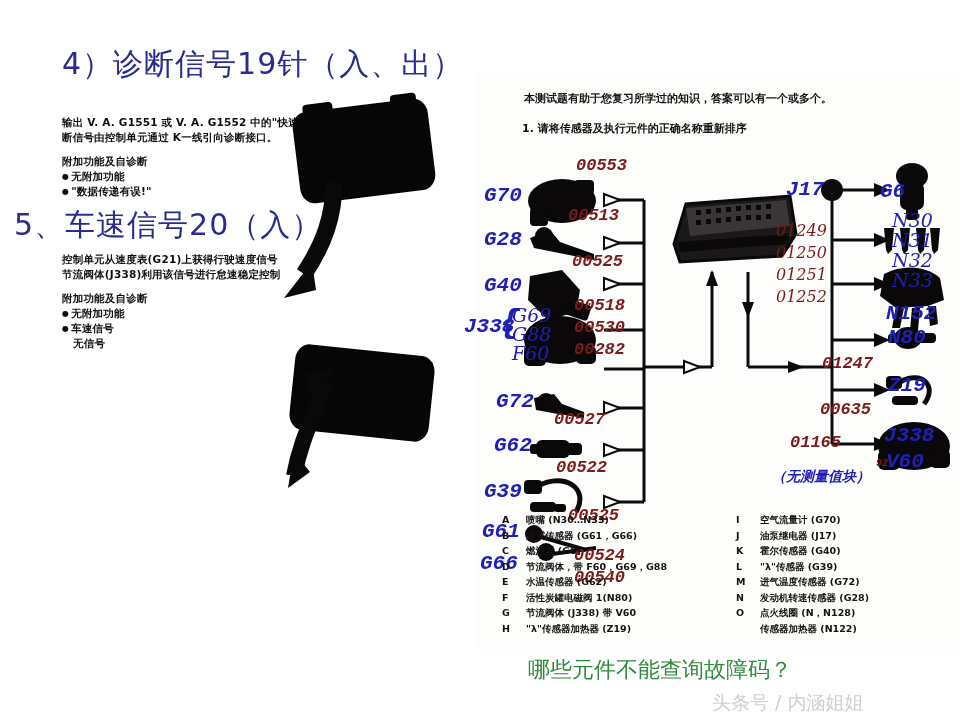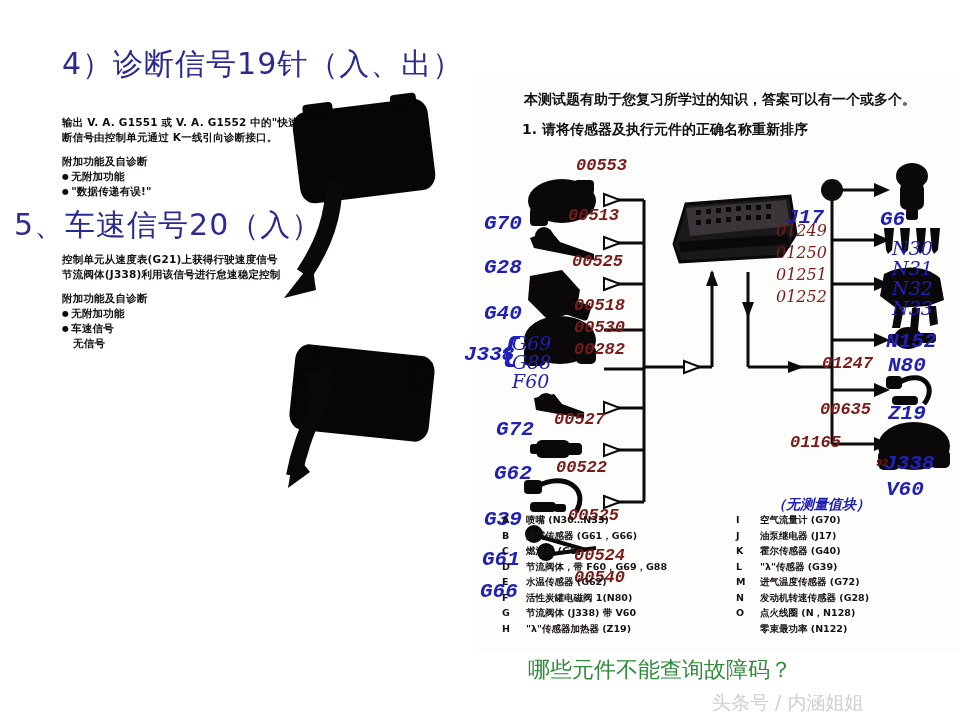--- a/index.html
+++ b/index.html
@@ -75,33 +75,33 @@
   #arrow-down{left:276px;top:178px;}
   #arrow-up{left:276px;top:366px;}
 
   
   #page{
     position:absolute;left:476px;top:72px;width:484px;height:578px;
     background:#fdfdfb;
   }
   .pg-text{
     position:absolute;color:#141010;font-weight:bold;
-    font-size:14px;line-height:14px;white-space:nowrap;
+    font-size:11px;line-height:14px;white-space:nowrap;
     font-family:"DejaVu Sans","Liberation Sans",sans-serif;
   }
   #pg-intro{left:48px;top:20px;}
   #pg-q1{left:46px;top:50px;}
 
   
   .hw{
     position:absolute;white-space:nowrap;
     font-family:Liberation Mono, monospace;
     font-weight:bold;font-style:italic;
   }
-  .hw-blue{color:#2020b4;margin-top:28px;}
+  .hw-blue{color:#2020b4;}
   .hw-red{color:#7b1a18;}
   .hw-lg{font-size:21px;}
   .hw-md{font-size:17px;}
   .hw-sm{font-size:14px;}
 
   .hw-stack{position:absolute;white-space:nowrap;line-height:19px;
     font-family:"DejaVu Serif","Liberation Serif",serif;font-weight:normal;font-style:italic;}
   .hw-stack span{display:block;}
 
   
@@ -406,21 +406,21 @@
     </div>
 
     <div class="legend" id="legend-right">
       <span class="lg-row"><span class="lg-key">I</span><span>空气流量计 (G70)</span></span>
       <span class="lg-row"><span class="lg-key">J</span><span>油泵继电器 (J17)</span></span>
       <span class="lg-row"><span class="lg-key">K</span><span>霍尔传感器 (G40)</span></span>
       <span class="lg-row"><span class="lg-key">L</span><span>"λ"传感器 (G39)</span></span>
       <span class="lg-row"><span class="lg-key">M</span><span>进气温度传感器 (G72)</span></span>
       <span class="lg-row"><span class="lg-key">N</span><span>发动机转速传感器 (G28)</span></span>
       <span class="lg-row"><span class="lg-key">O</span><span>点火线圈 (N，N128)</span></span>
-      <span class="lg-sub">零束最功率 (N122)</span>
+      <span class="lg-sub">传感器加热器 (N122)</span>
     </div>
   </div>
 
   <div id="green-q">哪些元件不能查询故障码？</div>
 
   <div id="watermark">头条号 / 内涵姐姐</div>
 
 </div>
 
 </body></html>

